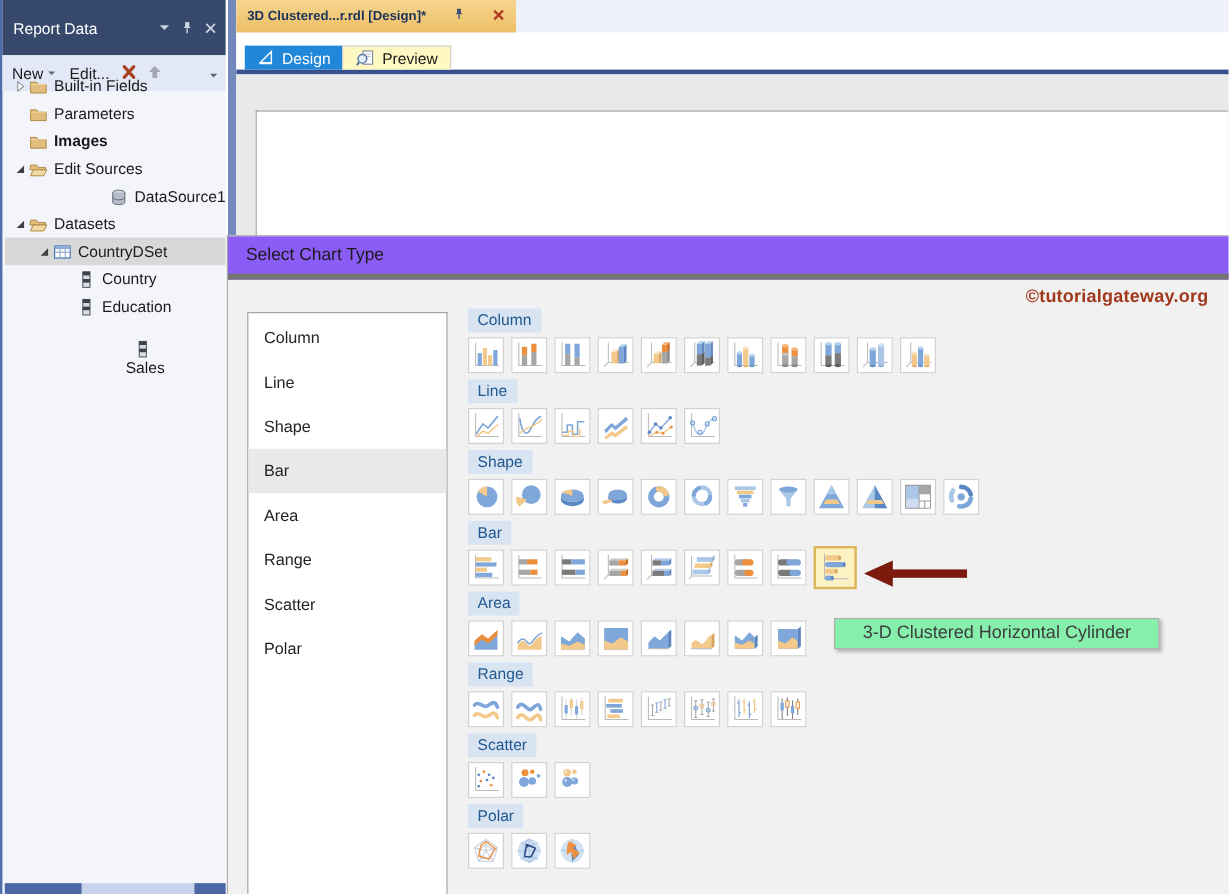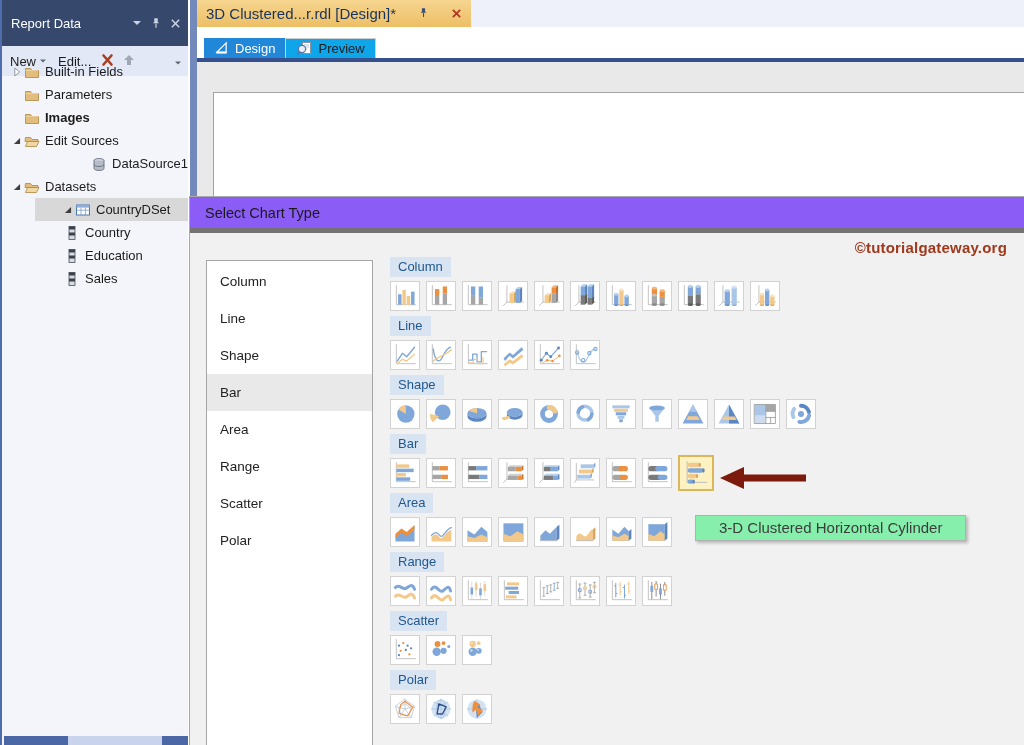--- a/index.html
+++ b/index.html
@@ -24,25 +24,25 @@
   .tr-lab{margin-left:4px}
   .panel-hscroll{position:absolute;left:2px;right:0;bottom:0;height:9px;background:#c9d4ec}
   .hthumb{position:absolute;left:0;top:0;height:9px;width:64px;background:#4c67a5}
   .hblock{position:absolute;right:0;top:0;height:9px;width:26px;background:#4c67a5}
 
   .splitter{position:absolute;left:190px;top:0;width:7px;height:196px;background:#7389bb}
 
   
   .editor{position:absolute;left:197px;top:0;right:0;height:196px;background:#eef1f9}
   .doc-tabbar{height:27px;display:flex;background:#eef1f9}
-  .doc-tab{display:flex;align-items:center;gap:22px;padding:0 9px;background:linear-gradient(#f6d58f,#edbf65);font-weight:normal;font-size:15px;color:#18325c}
+  .doc-tab{display:flex;align-items:center;gap:22px;padding:0 9px;background:linear-gradient(#f6d58f,#edbf65);font-weight:bold;font-size:11px;color:#18325c}
   .view-row{height:31px;background:#fff;display:flex;align-items:flex-end;padding-left:7px}
   .vtab{height:20px;display:flex;align-items:center;gap:6px;padding:0 10px;font-size:13px}
   .vtab.active{background:#2187d8;color:#fff}
-  .vtab.inactive{background:#0ea5e9;color:#1b1b1b;border:1px solid #cfcfcf;border-bottom:none}
+  .vtab.inactive{background:#fef9c3;color:#1b1b1b;border:1px solid #cfcfcf;border-bottom:none}
   .navy{height:4px;background:#36508e}
   .surface{position:absolute;left:0;right:0;top:62px;bottom:0;background:#e9e9e9}
   .canvas{position:absolute;left:16px;top:30px;right:0;height:120px;background:#fff;border:1px solid #a3a3a3;border-right:none}
 
   
   .dialog{position:absolute;left:189px;top:196px;right:0;bottom:0;background:#f1f1f1;border-top:1px solid #a8a8a8;border-left:1px solid #a8a8a8}
   .dlg-title{height:36px;background:#8b5cf6;display:flex;align-items:center;padding-left:15px;font-size:14.5px;color:#1a1a1a;border-bottom:5px solid #737373}
   .watermark{position:absolute;top:42px;right:17px;font-weight:bold;font-size:15px;color:#a0381c;letter-spacing:.2px}
   .cat-list{position:absolute;left:16px;top:63px;width:167px;bottom:0;background:#fff;border:1px solid #a5a5a5;border-bottom:none;padding-top:2px}
   .cat-item{height:37px;display:flex;align-items:center;padding-left:13px;font-size:13.5px;color:#222}
@@ -168,21 +168,21 @@
             </svg>
           </span>
           <span class="tr-ico">
             <svg width="16" height="16" viewBox="0 0 16 16">
               <path d="M1.5 4.5h5l1.5 2h6v2h-13z" fill="#e3bd7b" stroke="#ad8743" stroke-width="0.8"></path>
               <path d="M3.5 8.5h11.5l-2.5 5h-11z" fill="#f0d8a4" stroke="#ad8743" stroke-width="0.8"></path>
             </svg>
           </span>
           <span class="tr-lab">Datasets</span>
         </div>
-        <div class="tree-row selected" style="padding-left: 26px; margin-left: 31px;">
+        <div class="tree-row selected" style="padding-left: 26px;">
           <span class="tr-exp">
             <svg width="16" height="16" viewBox="0 0 16 16">
               <path d="M11.5 4.5v7h-7z" fill="#3f3f3f"></path>
             </svg>
           </span>
           <span class="tr-ico">
             <svg width="16" height="16" viewBox="0 0 16 16">
               <rect x="1.5" y="3" width="13" height="10" fill="#fff" stroke="#4a76b8" stroke-width="1"></rect>
               <rect x="1.5" y="3" width="13" height="2.6" fill="#8fadd8"></rect>
               <path d="M1.5 8.2h13M6 5.6v7.4M10.4 5.6v7.4" stroke="#7f9cc4" stroke-width="0.8" fill="none"></path>
@@ -205,21 +205,21 @@
           <span class="tr-exp"></span>
           <span class="tr-ico">
             <svg width="16" height="16" viewBox="0 0 16 16">
               <rect x="5" y="1.5" width="6" height="13" fill="#d7dbe2" stroke="#4b4f58" stroke-width="0.8"></rect>
               <rect x="5" y="1.5" width="6" height="3" fill="#3c414c"></rect>
               <rect x="5" y="7.5" width="6" height="3" fill="#3c414c"></rect>
             </svg>
           </span>
           <span class="tr-lab">Education</span>
         </div>
-        <div class="tree-row" style="padding-left: 46px;">
+        <div class="tree-row" style="padding-left: 46px; flex-direction: column;">
           <span class="tr-exp"></span>
           <span class="tr-ico">
             <svg width="16" height="16" viewBox="0 0 16 16">
               <rect x="5" y="1.5" width="6" height="13" fill="#d7dbe2" stroke="#4b4f58" stroke-width="0.8"></rect>
               <rect x="5" y="1.5" width="6" height="3" fill="#3c414c"></rect>
               <rect x="5" y="7.5" width="6" height="3" fill="#3c414c"></rect>
             </svg>
           </span>
           <span class="tr-lab">Sales</span>
         </div>

